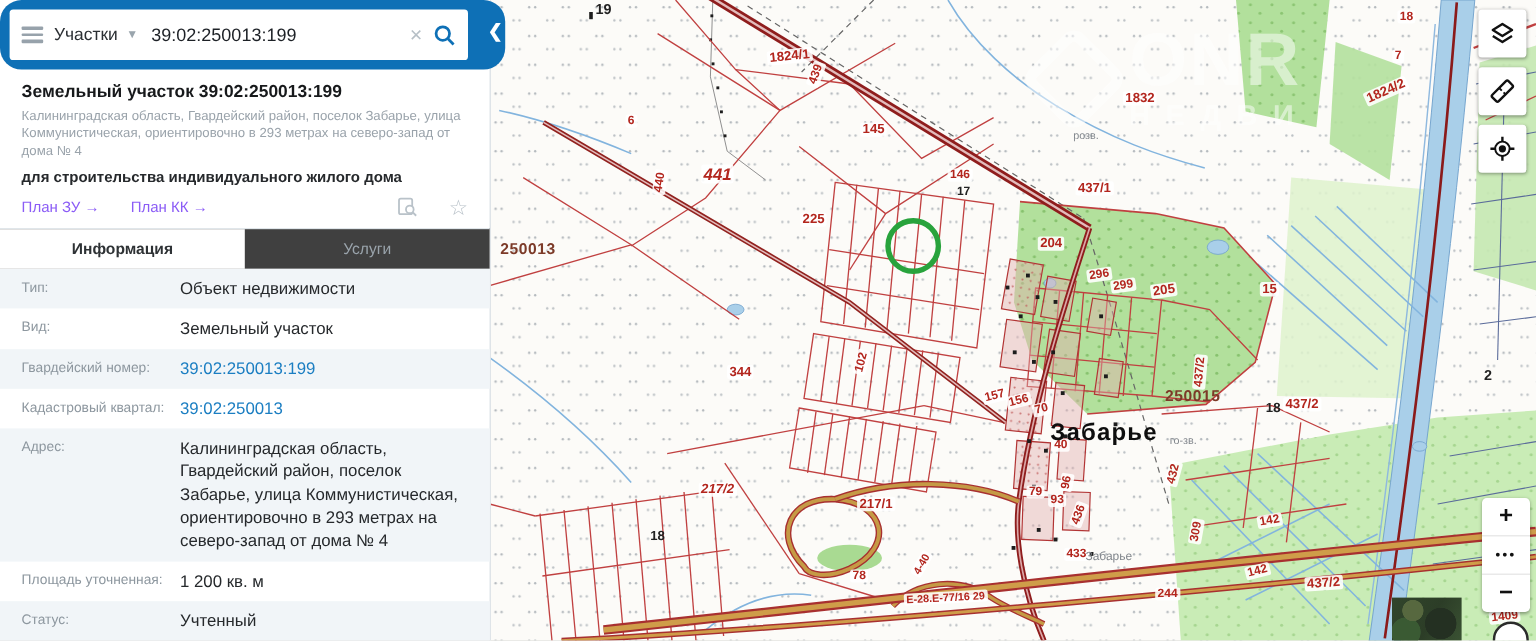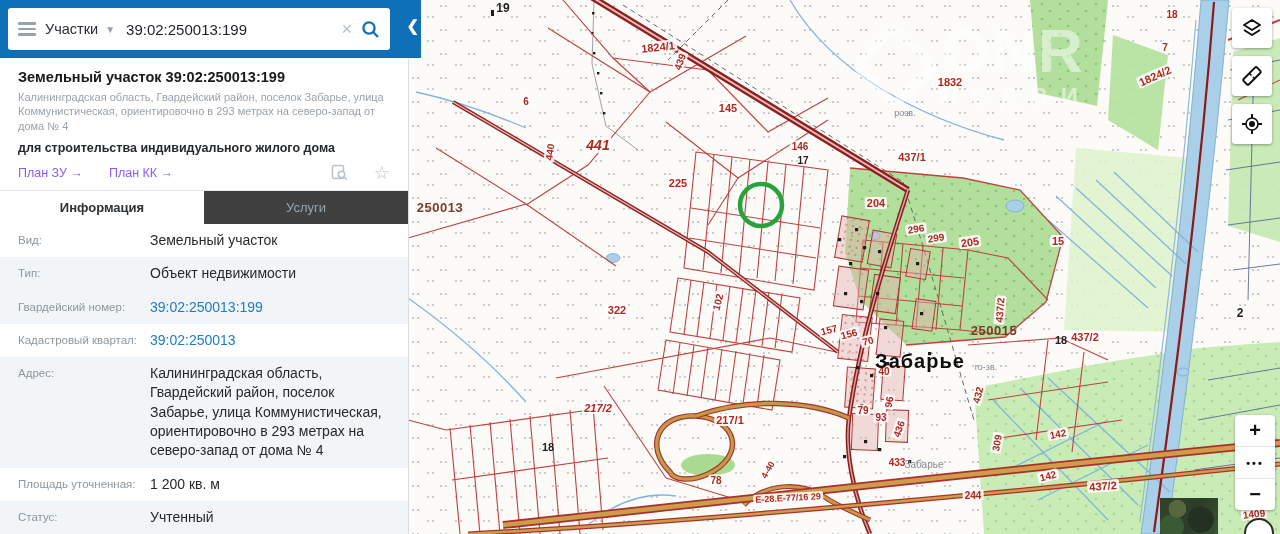--- a/index.html
+++ b/index.html
@@ -1,21 +1,21 @@
 <!DOCTYPE html>
 <html><head>
 <meta charset="utf-8">
 <style>
   html,body{margin:0;padding:0;background:#888;}
   #stage{position:relative;width:1280px;height:534px;overflow:hidden;background:#fff;
          font-family:"Liberation Sans",sans-serif;}
   
   #panel{position:absolute;left:0;top:0;width:408px;height:534px;background:#fff;z-index:4;
          border-right:1px solid #d8dee3;}
-  #topbar{position:absolute;left:0;top:0;width:421px;height:58px;background:#0e70b6;z-index:6;}
+  #topbar{position:absolute;left:0;top:0;width:421px;height:58px;background:#0e70b6;z-index:6;border-radius:18px;}
   #searchbox{position:absolute;left:8px;top:8px;width:382px;height:42px;background:#fff;border-radius:3px;
              display:flex;align-items:center;padding:0 10px;box-sizing:border-box;gap:9px;}
   .burger{display:flex;flex-direction:column;gap:3px;width:18px;cursor:pointer;}
   .burger i{height:2.5px;background:#97a2ab;border-radius:1px;}
   .cat{font-size:14.5px;color:#2b2f33;cursor:pointer;}
   .chev{font-size:10px;color:#9aa5ad;margin-left:-2px;cursor:pointer;}
   #searchinput{flex:1;border:0;outline:0;font-size:15px;color:#1d2126;font-family:inherit;background:transparent;min-width:0;}
   .clear{font-size:18px;color:#b6bfc6;cursor:pointer;line-height:1;}
   .mag{cursor:pointer;display:flex;}
   #collapse{position:absolute;right:2px;top:17px;color:#fff;font-size:15px;font-weight:700;cursor:pointer;}
@@ -330,21 +330,21 @@
         <span class="ml gray" style="left: 497px; top: 113px; font-size: 9px; transform: translate(-50%, -50%);">розв.</span>
         <span class="ml" style="left: 504px; top: 157px; transform: translate(-50%, -50%);">437/1</span>
         <span class="ml" style="left: 468px; top: 203px; transform: translate(-50%, -50%);">204</span>
         <span class="ml" style="left: 508px; top: 229px; font-size: 10px; transform: translate(-50%, -50%) rotate(-8deg);">296</span>
         <span class="ml" style="left: 528px; top: 238px; font-size: 10px; transform: translate(-50%, -50%) rotate(-8deg);">299</span>
         <span class="ml" style="left: 562px; top: 242px; transform: translate(-50%, -50%) rotate(-8deg);">205</span>
         <span class="ml" style="left: 270px; top: 183px; transform: translate(-50%, -50%);">225</span>
         <span class="ml" style="left: 190px; top: 145px; font-size: 14px; transform: translate(-50%, -50%); font-style: italic;">441</span>
         <span class="ml" style="left: 142px; top: 152px; font-size: 10px; transform: translate(-50%, -50%) rotate(-82deg);">440</span>
         <span class="ml dark" style="left: 32px; top: 207px; transform: translate(-50%, -50%);">250013</span>
-        <span class="ml" style="left: 209px; top: 310px; transform: translate(-50%, -50%);">322</span>
+        <span class="ml" style="left: 209px; top: 310px; transform: translate(-50%, -50%);">344</span>
         <span class="ml" style="left: 310px; top: 302px; font-size: 10px; transform: translate(-50%, -50%) rotate(-75deg);">102</span>
         <span class="ml" style="left: 421px; top: 330px; font-size: 10px; transform: translate(-50%, -50%) rotate(-14deg);">157</span>
         <span class="ml" style="left: 441px; top: 334px; font-size: 10px; transform: translate(-50%, -50%) rotate(-14deg);">156</span>
         <span class="ml" style="left: 460px; top: 341px; font-size: 10px; transform: translate(-50%, -50%) rotate(-14deg);">70</span>
         <span class="ml" style="left: 476px; top: 371px; font-size: 10px; transform: translate(-50%, -50%);">40</span>
         <span class="ml town" style="left: 512px; top: 361px; transform: translate(-50%, -50%);">Забарье</span>
         <span class="ml gray" style="left: 578px; top: 367px; font-size: 9px; transform: translate(-50%, -50%);">го-зв.</span>
         <span class="ml" style="left: 481px; top: 402px; font-size: 10px; transform: translate(-50%, -50%) rotate(-80deg);">96</span>
         <span class="ml" style="left: 455px; top: 410px; font-size: 10px; transform: translate(-50%, -50%);">79</span>
         <span class="ml" style="left: 473px; top: 417px; font-size: 10px; transform: translate(-50%, -50%);">93</span>
@@ -416,27 +416,27 @@
           <path d="M13,13 L15.8,15.8" stroke="#b9c2c9" stroke-width="1.6"></path>
         </svg>
       </span>
       <span class="acticon" style="font-size:18px;line-height:1;">☆</span>
     </div>
     <div id="tabs">
       <div class="tab active">Информация</div>
       <div class="tab">Услуги</div>
     </div>
 
+    <div class="row alt">
+      <span class="rl">Тип:</span>
+      <span class="rv">Объект недвижимости</span>
+    </div>
     <div class="row">
       <span class="rl">Вид:</span>
       <span class="rv">Земельный участок</span>
-    </div>
-    <div class="row alt">
-      <span class="rl">Тип:</span>
-      <span class="rv">Объект недвижимости</span>
     </div>
     <div class="row alt">
       <span class="rl">Гвардейский номер:</span>
       <span class="rv link">39:02:250013:199</span>
     </div>
     <div class="row">
       <span class="rl">Кадастровый квартал:</span>
       <span class="rv link">39:02:250013</span>
     </div>
     <div class="row alt">

